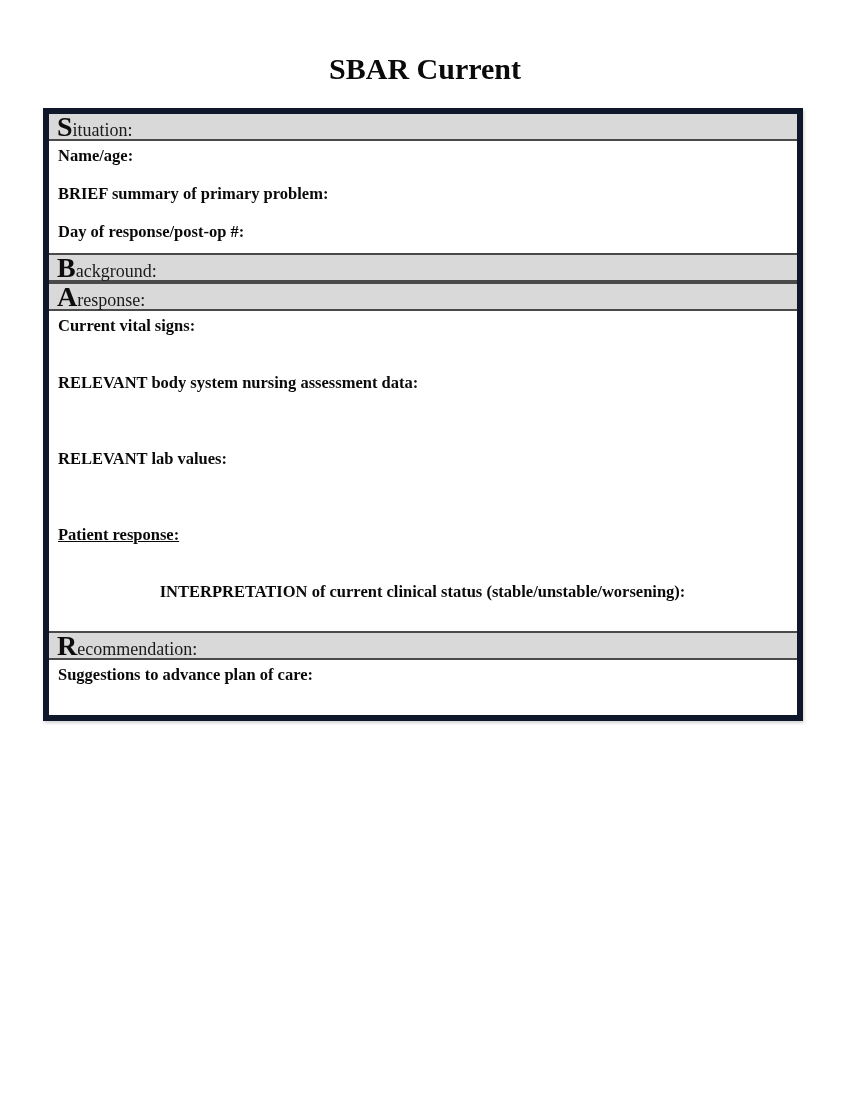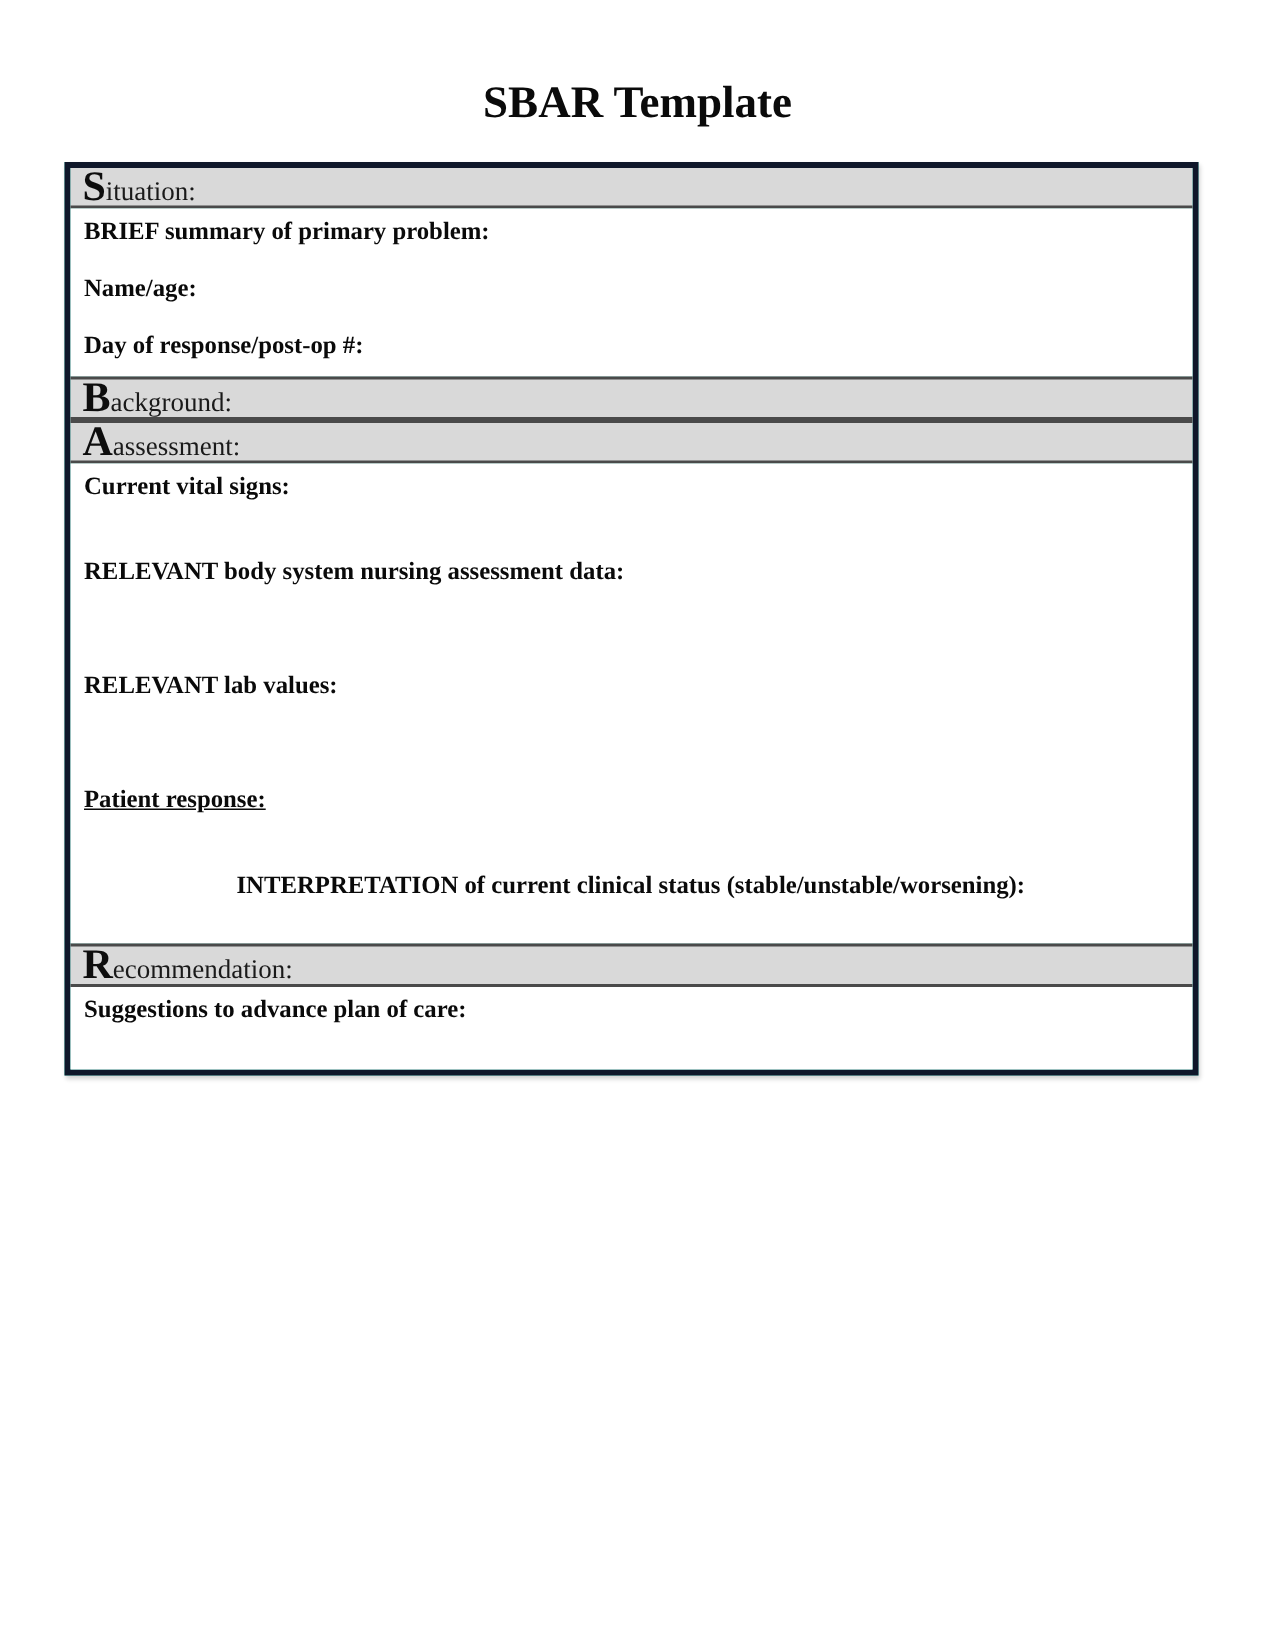--- a/index.html
+++ b/index.html
@@ -29,22 +29,22 @@
     text-align: center;
     font-size: 30px;
     font-weight: bold;
     color: #0a0a0a;
   }
   .sbar-table {
     position: absolute;
     left: 43px;
     top: 108px;
     width: 748px;
-    border: 4px solid #0f172a;
-    background: #5eead4;
+    border: 6px solid #0f172a;
+    background: #f0abfc;
     box-shadow: 1px 2px 3px rgba(0,0,0,0.18);
   }
   .section-header {
     background: #d9d9d9;
     border-top: 2px solid #4a4a4a;
     border-bottom: 2px solid #4a4a4a;
     height: 25px;
     padding-left: 8px;
     white-space: nowrap;
     overflow: visible;
@@ -73,30 +73,30 @@
     font-size: 16.5px;
     font-weight: bold;
     line-height: 19px;
     color: #0a0a0a;
   }
 </style>
 </head>
 <body>
 
 <div class="page">
-  <h1 class="doc-title">SBAR Template</h1>
+  <h1 class="doc-title">SBAR Current</h1>
   <div class="sbar-table" id="sbar-table">
       <div class="section-header"><span class="initial">S</span><span class="rest">ituation:</span></div>
       <div class="section-body">
+        <p class="field-label" style="margin-bottom: 19px;">Name/age:</p>
         <p class="field-label" style="margin-bottom: 19px;">BRIEF summary of primary problem:</p>
-        <p class="field-label" style="margin-bottom: 19px;">Name/age:</p>
         <p class="field-label" style="margin-bottom: 9.5px;">Day of response/post-op #:</p>
       </div>
       <div class="section-header"><span class="initial">B</span><span class="rest">ackground:</span></div>
-      <div class="section-header"><span class="initial">A</span><span class="rest">assessment:</span></div>
+      <div class="section-header"><span class="initial">A</span><span class="rest">response:</span></div>
       <div class="section-body">
         <p class="field-label" style="margin-bottom: 38px;">Current vital signs:</p>
         <p class="field-label" style="margin-bottom: 57px;">RELEVANT body system nursing assessment data:</p>
         <p class="field-label" style="margin-bottom: 57px;">RELEVANT lab values:</p>
         <p class="field-label" style="margin-bottom: 38px; text-decoration: underline;">Patient response:</p>
         <p class="field-label" style="margin-bottom: 28.5px; text-align: center;">INTERPRETATION of current clinical status (stable/unstable/worsening):</p>
       </div>
       <div class="section-header"><span class="initial">R</span><span class="rest">ecommendation:</span></div>
       <div class="section-body">
         <p class="field-label" style="margin-bottom: 28.5px;">Suggestions to advance plan of care:</p>

